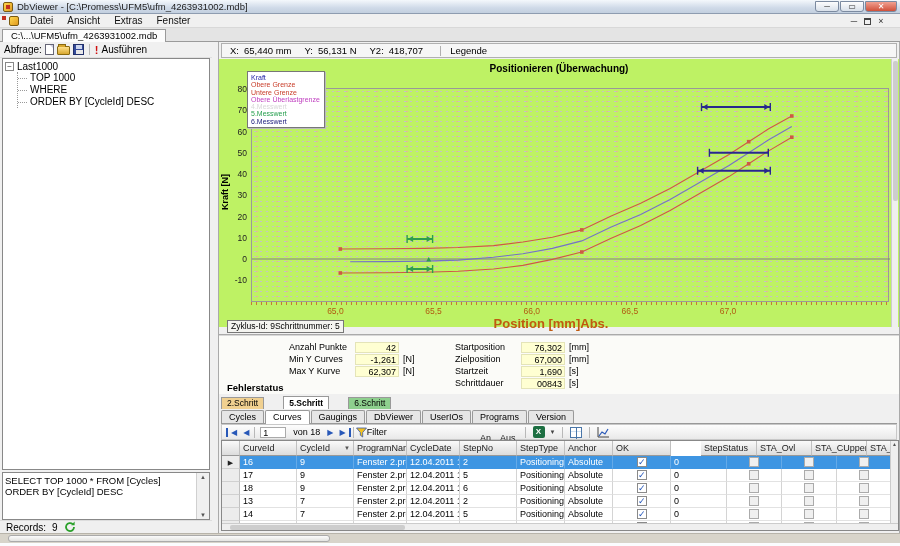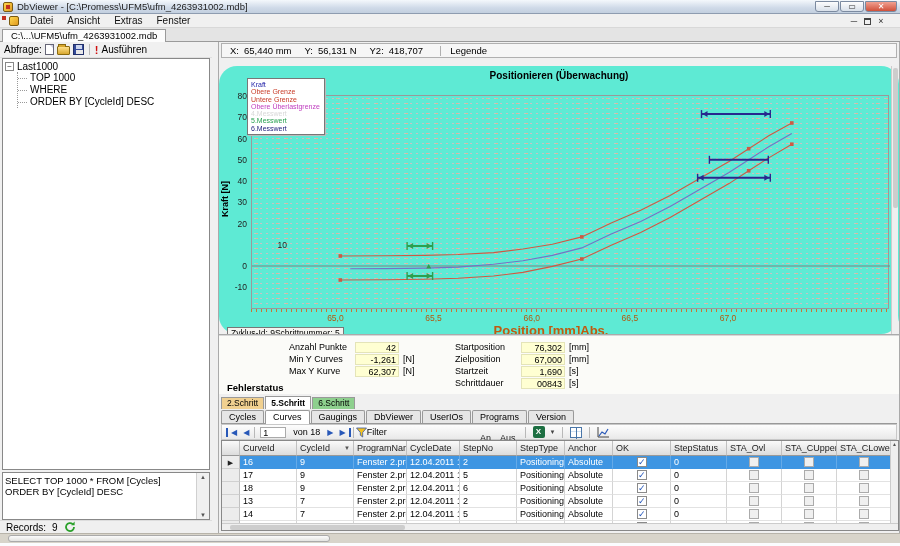--- a/index.html
+++ b/index.html
@@ -76,21 +76,21 @@
 
   
   #right-panel { position:absolute; left:218px; top:42px; width:682px; height:491px; background:#f0f0f0;
     border-left:1px solid #aaa; border-right:1px solid #aaa; }
   #coords-bar { position:absolute; left:2px; top:1px; width:676px; height:15px; background:#f6f6f6;
     border:1px solid #b0b0b0; display:flex; align-items:center; gap:5px; padding:0 8px; font-size:9.5px; }
   .coord-val { margin-right:8px; }
   .cbar-sep { width:1px; height:10px; background:#b0b0b0; margin:0 4px; }
 
   
-  #chart-wrap { position:absolute; left:0; top:24px; width:680px; height:268px; background:#5eead4;border-radius:18px; }
+  #chart-wrap { position:absolute; left:0; top:17px; width:680px; height:268px; background:#bef264; }
   #chart-title { position:absolute; left:0; top:4px; width:680px; text-align:center; font-weight:bold;
     font-size:10px; }
   #plot { position:absolute; left:32px; top:29px; width:638px; height:214px; border:1px solid #999;
     background-image:
       radial-gradient(circle, #c4c4c4 0.6px, rgba(0,0,0,0) 0.7px),
       radial-gradient(circle, #e2b894 0.6px, rgba(0,0,0,0) 0.7px);
     background-size:6px 5px, 10px 5px; }
   #plot svg { position:absolute; left:0; top:0; }
   #xtick-marks { position:absolute; left:32px; top:243px; width:638px; height:3px;
     background:repeating-linear-gradient(90deg,#c87832 0 1px, rgba(0,0,0,0) 1px 5px); }
@@ -119,21 +119,21 @@
   .stat-col { position:absolute; top:5px; }
   #stats-col1 { left:70px; } #stats-col2 { left:236px; }
   .stat-row { display:flex; align-items:center; height:12px; }
   .stat-label { width:66px; font-size:9px; }
   .stat-value { width:44px; background:#ffffd2; border:1px solid #e4e4b8; text-align:right;
     padding-right:2px; font-size:9px; height:11px; line-height:10px; }
   .stat-unit { width:28px; font-size:9px; padding-left:4px; }
   #error-label { position:absolute; left:8px; top:46px; font-weight:bold; font-size:9.5px; }
 
   
-  #step-tabs { position:absolute; left:2px; top:354px; height:13px; display:flex; align-items:flex-end; gap:1px; }
+  #step-tabs { position:absolute; left:2px; top:354px; height:13px; display:flex; align-items:flex-end; gap:19px; }
   .step-tab { border:1px solid #999; border-bottom:none; padding:0 5px; font-size:8.5px; line-height:11px;
     background:#e8e8e8; }
   .step-tab.warn { background:#f0d090; }
   .step-tab.ok { background:#8ed08e; }
   .step-tab.active { background:#fff; font-weight:bold; line-height:12px; }
 
   
   #main-tabs { position:absolute; left:2px; top:368px; width:676px; height:14px; display:flex;
     align-items:flex-end; gap:1px; border-bottom:1px solid #999; }
   .main-tab { border:1px solid #999; border-bottom:none; padding:0 7px; font-size:9px; line-height:12px;
@@ -320,21 +320,21 @@
       </div>
     <div id="xtick-marks"></div>
     <div id="y-ticks">
         <div class="ytick" style="left: 0px; top: 25px;">80</div>
         <div class="ytick" style="left: 0px; top: 46.2512px;">70</div>
         <div class="ytick" style="left: 0px; top: 67.5025px;">60</div>
         <div class="ytick" style="left: 0px; top: 88.7537px;">50</div>
         <div class="ytick" style="left: 0px; top: 110.005px;">40</div>
         <div class="ytick" style="left: 0px; top: 131.256px;">30</div>
         <div class="ytick" style="left: 0px; top: 152.507px;">20</div>
-        <div class="ytick" style="left: 0px; top: 173.759px; margin-left: 40px;">10</div>
+        <div class="ytick" style="left: 0px; top: 173.759px;">10</div>
         <div class="ytick" style="left: 0px; top: 195.01px;">0</div>
         <div class="ytick" style="left: 0px; top: 216.261px;">-10</div>
       </div>
     <div id="x-ticks">
         <div class="xtick" style="left: 116.412px;">65,0</div>
         <div class="xtick" style="left: 214.566px;">65,5</div>
         <div class="xtick" style="left: 312.72px;">66,0</div>
         <div class="xtick" style="left: 410.874px;">66,5</div>
         <div class="xtick" style="left: 509.028px;">67,0</div>
       </div>
@@ -467,21 +467,21 @@
           </div>
           <div class="g-cell" style="width: 48px;">
             <span>StepType</span>
           </div>
           <div class="g-cell" style="width: 48px;">
             <span>Anchor</span>
           </div>
           <div class="g-cell" style="width: 58px;">
             <span>OK</span>
           </div>
-          <div class="g-cell" style="width: 56px;">
+          <div class="g-cell" style="width: 56px; margin-left: 30px;">
             <span>StepStatus</span>
           </div>
           <div class="g-cell" style="width: 55px;">
             <span>STA_Ovl</span>
           </div>
           <div class="g-cell" style="width: 55px;">
             <span>STA_CUpper</span>
           </div>
           <div class="g-cell" style="width: 55px;">
             <span>STA_CLower</span>

